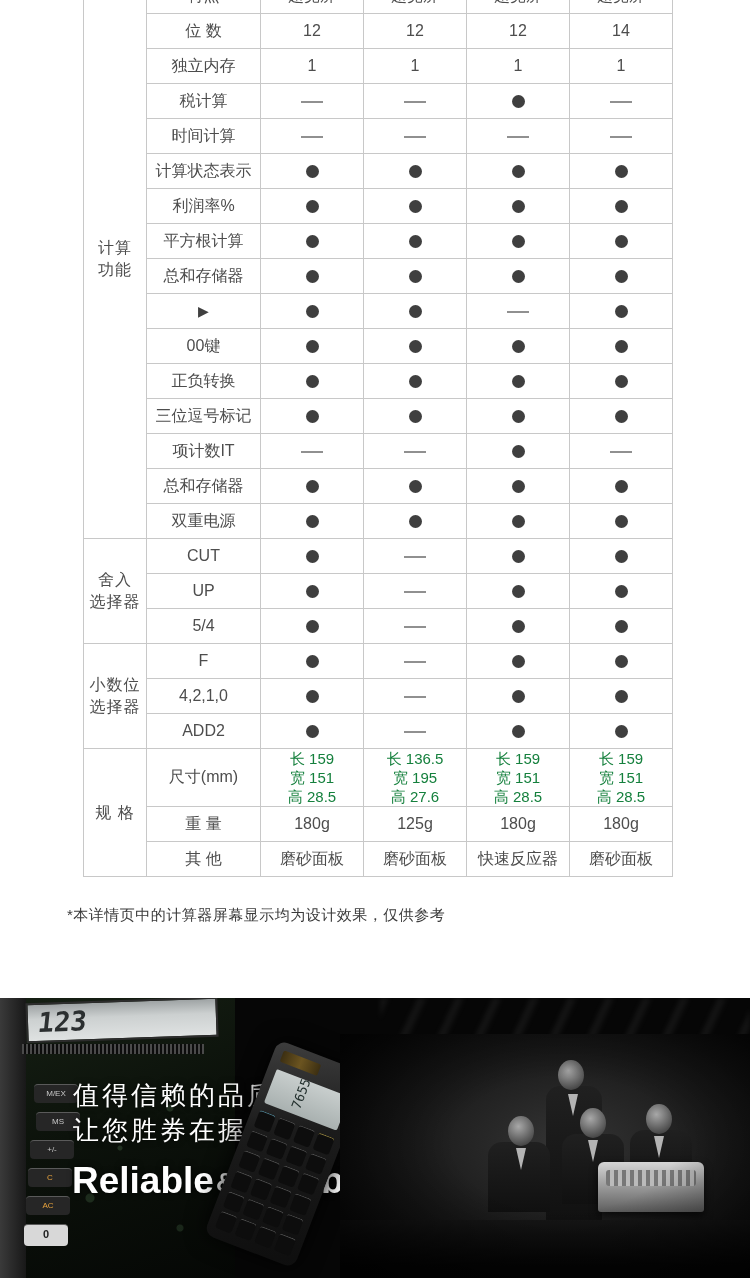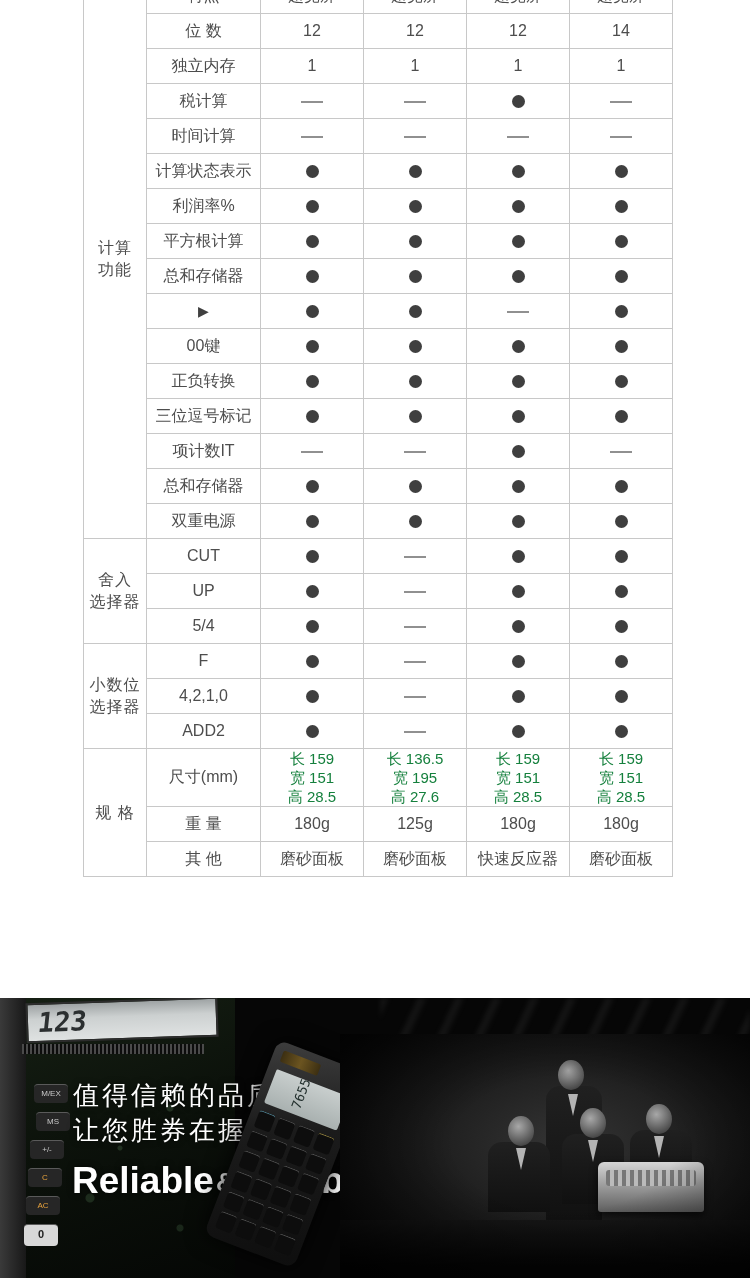--- a/index.html
+++ b/index.html
@@ -39,21 +39,21 @@
                linear-gradient(160deg, #162014 0%, #0c120b 45%, #050705 100%); }
   .edge-strip { position:absolute; left:0; top:0; width:26px; height:280px;
                 background:linear-gradient(90deg,#3a3a3a,#181818); }
   .lcd-strip { position:absolute; left:26px; top:2px; width:192px; height:40px;
                transform:rotate(-2deg); border:2px solid #2c2c2c;
                background:linear-gradient(180deg,#9ea3a4 0%, #ccd0d0 40%, #dfe2e2 100%); }
   .lcd-strip .digits { position:absolute; left:10px; top:2px; font-family:"DejaVu Sans Mono",monospace;
                        font-size:27px; font-weight:bold; color:#2b2f30; transform:skewX(-8deg); }
   .connector { position:absolute; left:22px; top:46px; width:182px; height:10px;
                background:repeating-linear-gradient(90deg,#4a4a4a 0 2px,#0c0c0c 2px 4px); }
-  .mini-key { position:absolute; width:34px; height:19px; border-radius:4px; background:#262626;
+  .mini-key { position:absolute; width:44px; height:19px; border-radius:4px; background:#262626;
               border-top:1px solid #5a5a5a; color:#c9c9c9; font-size:8px; line-height:18px;
               text-align:center; letter-spacing:0; }
   .mini-key.orange { color:#e8a33d; }
   .mini-key.lightkey { background:#d8d8d8; color:#222; font-size:11px; font-weight:bold; height:22px; }
 
   .headline { position:absolute; left:73px; top:80px; color:#ffffff; font-size:26px;
               line-height:35px; letter-spacing:3px; font-weight:500; text-shadow:0 0 6px rgba(0,0,0,.8); }
   .slogan { position:absolute; left:72px; top:162px; color:#ffffff; font-weight:bold;
             font-size:37px; letter-spacing:0; text-shadow:0 0 6px rgba(0,0,0,.8); }
   .slogan .amp { font-size:26px; vertical-align:2px; padding:0 2px; }
@@ -295,20 +295,21 @@
             <td class="label-cell">其 他</td>
             <td class="value-cell">磨砂面板</td>
             <td class="value-cell">磨砂面板</td>
             <td class="value-cell">快速反应器</td>
             <td class="value-cell">磨砂面板</td>
           </tr>
         </tbody>
     </table>
   </div>
 
+  <div class="footnote">*本详情页中的计算器屏幕显示均为设计效果，仅供参考</div>
 
   <div class="banner">
     <div class="drape"></div>
     <div class="circuit"></div>
     <div class="edge-strip"></div>
 
     <div class="lcd-strip">
       <span class="digits">123</span>
     </div>
     <div class="connector"></div>

